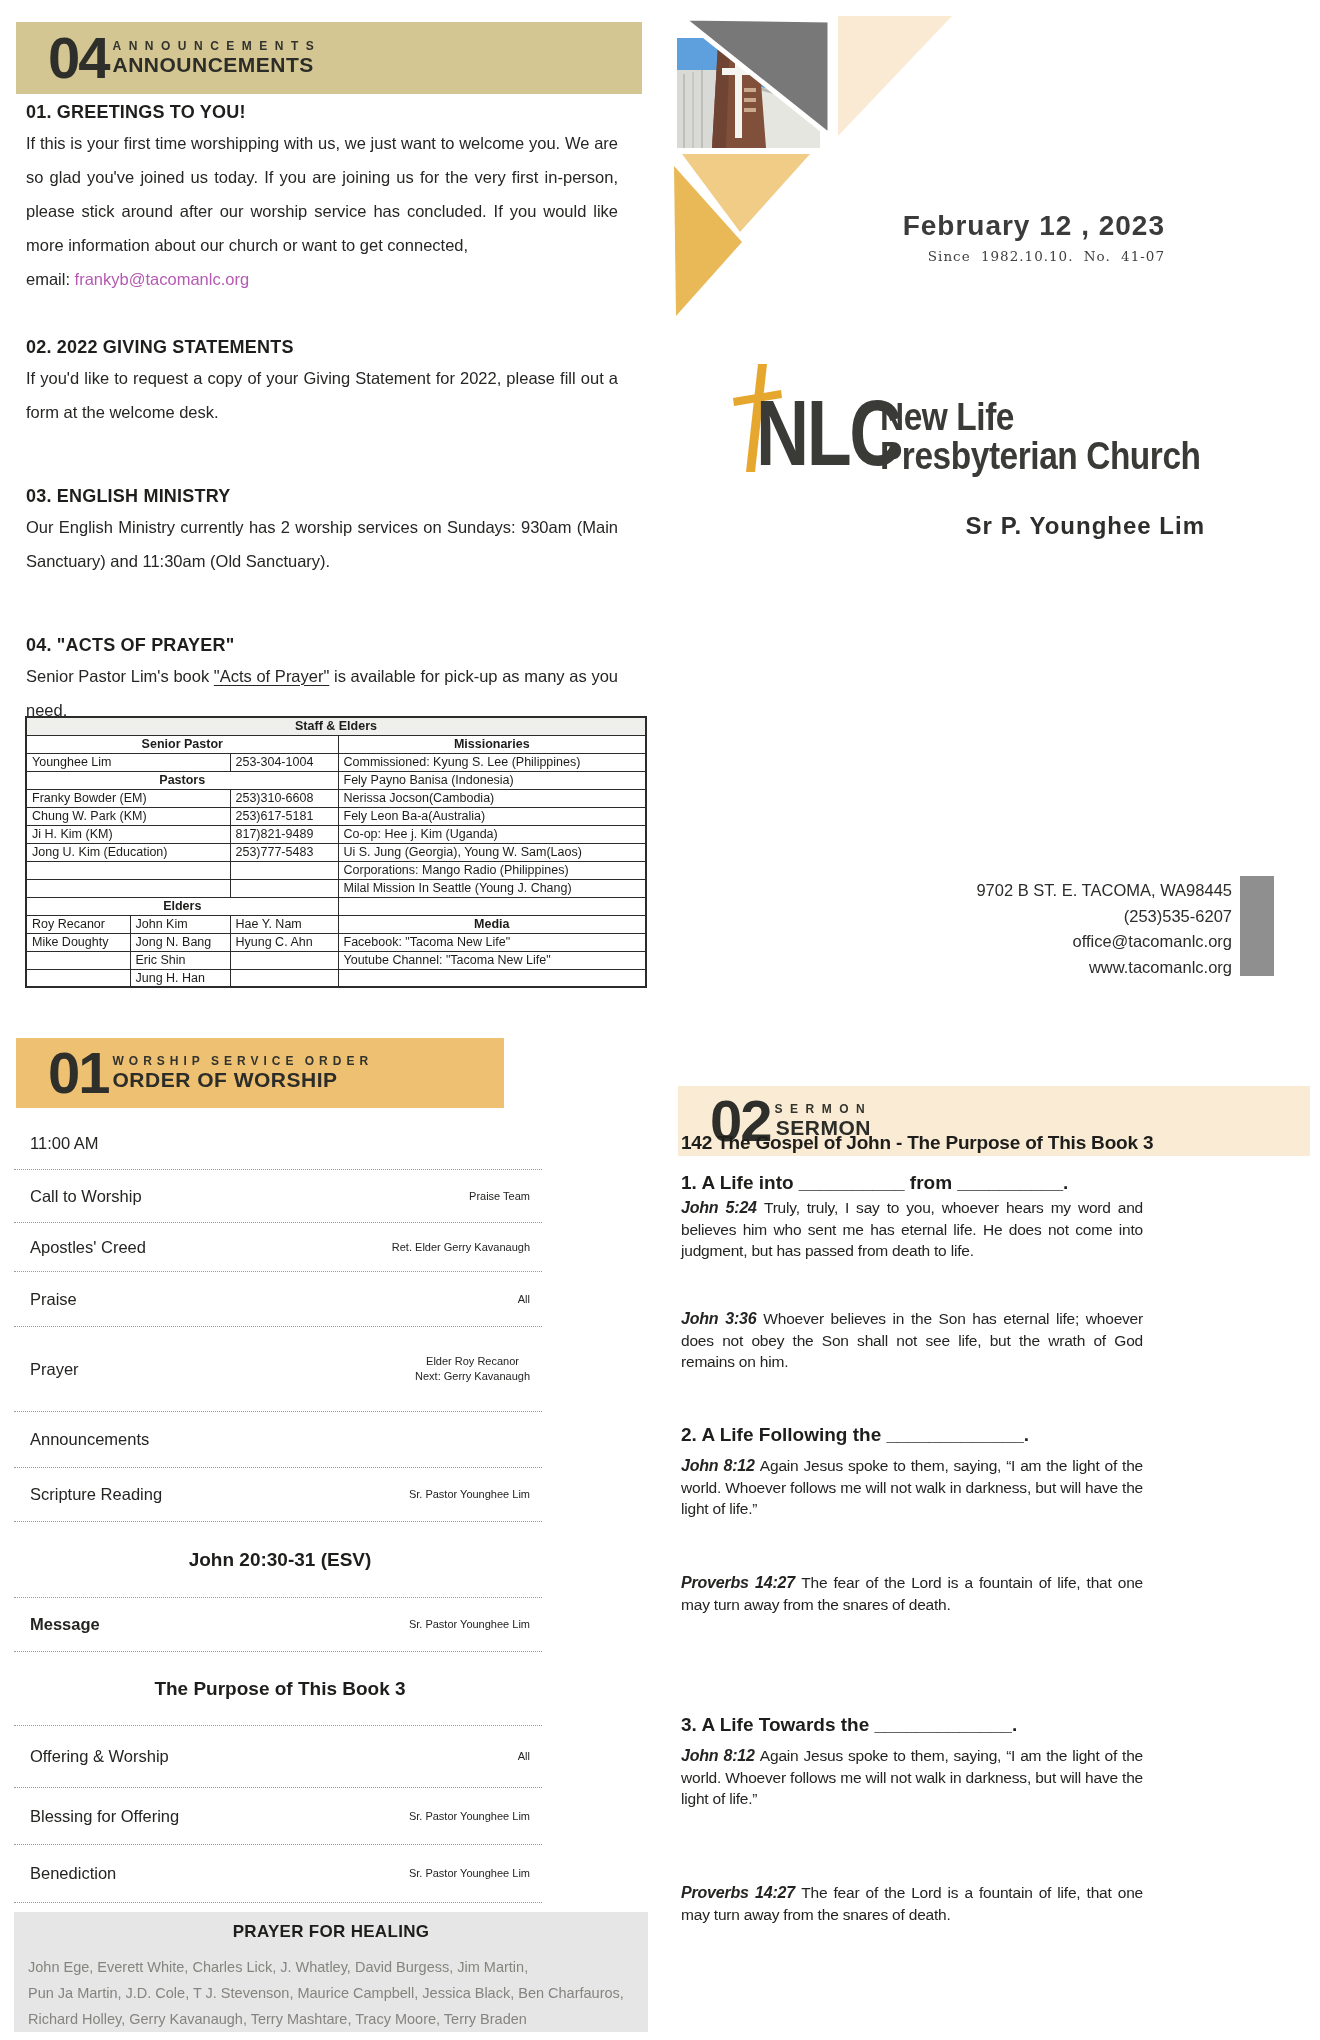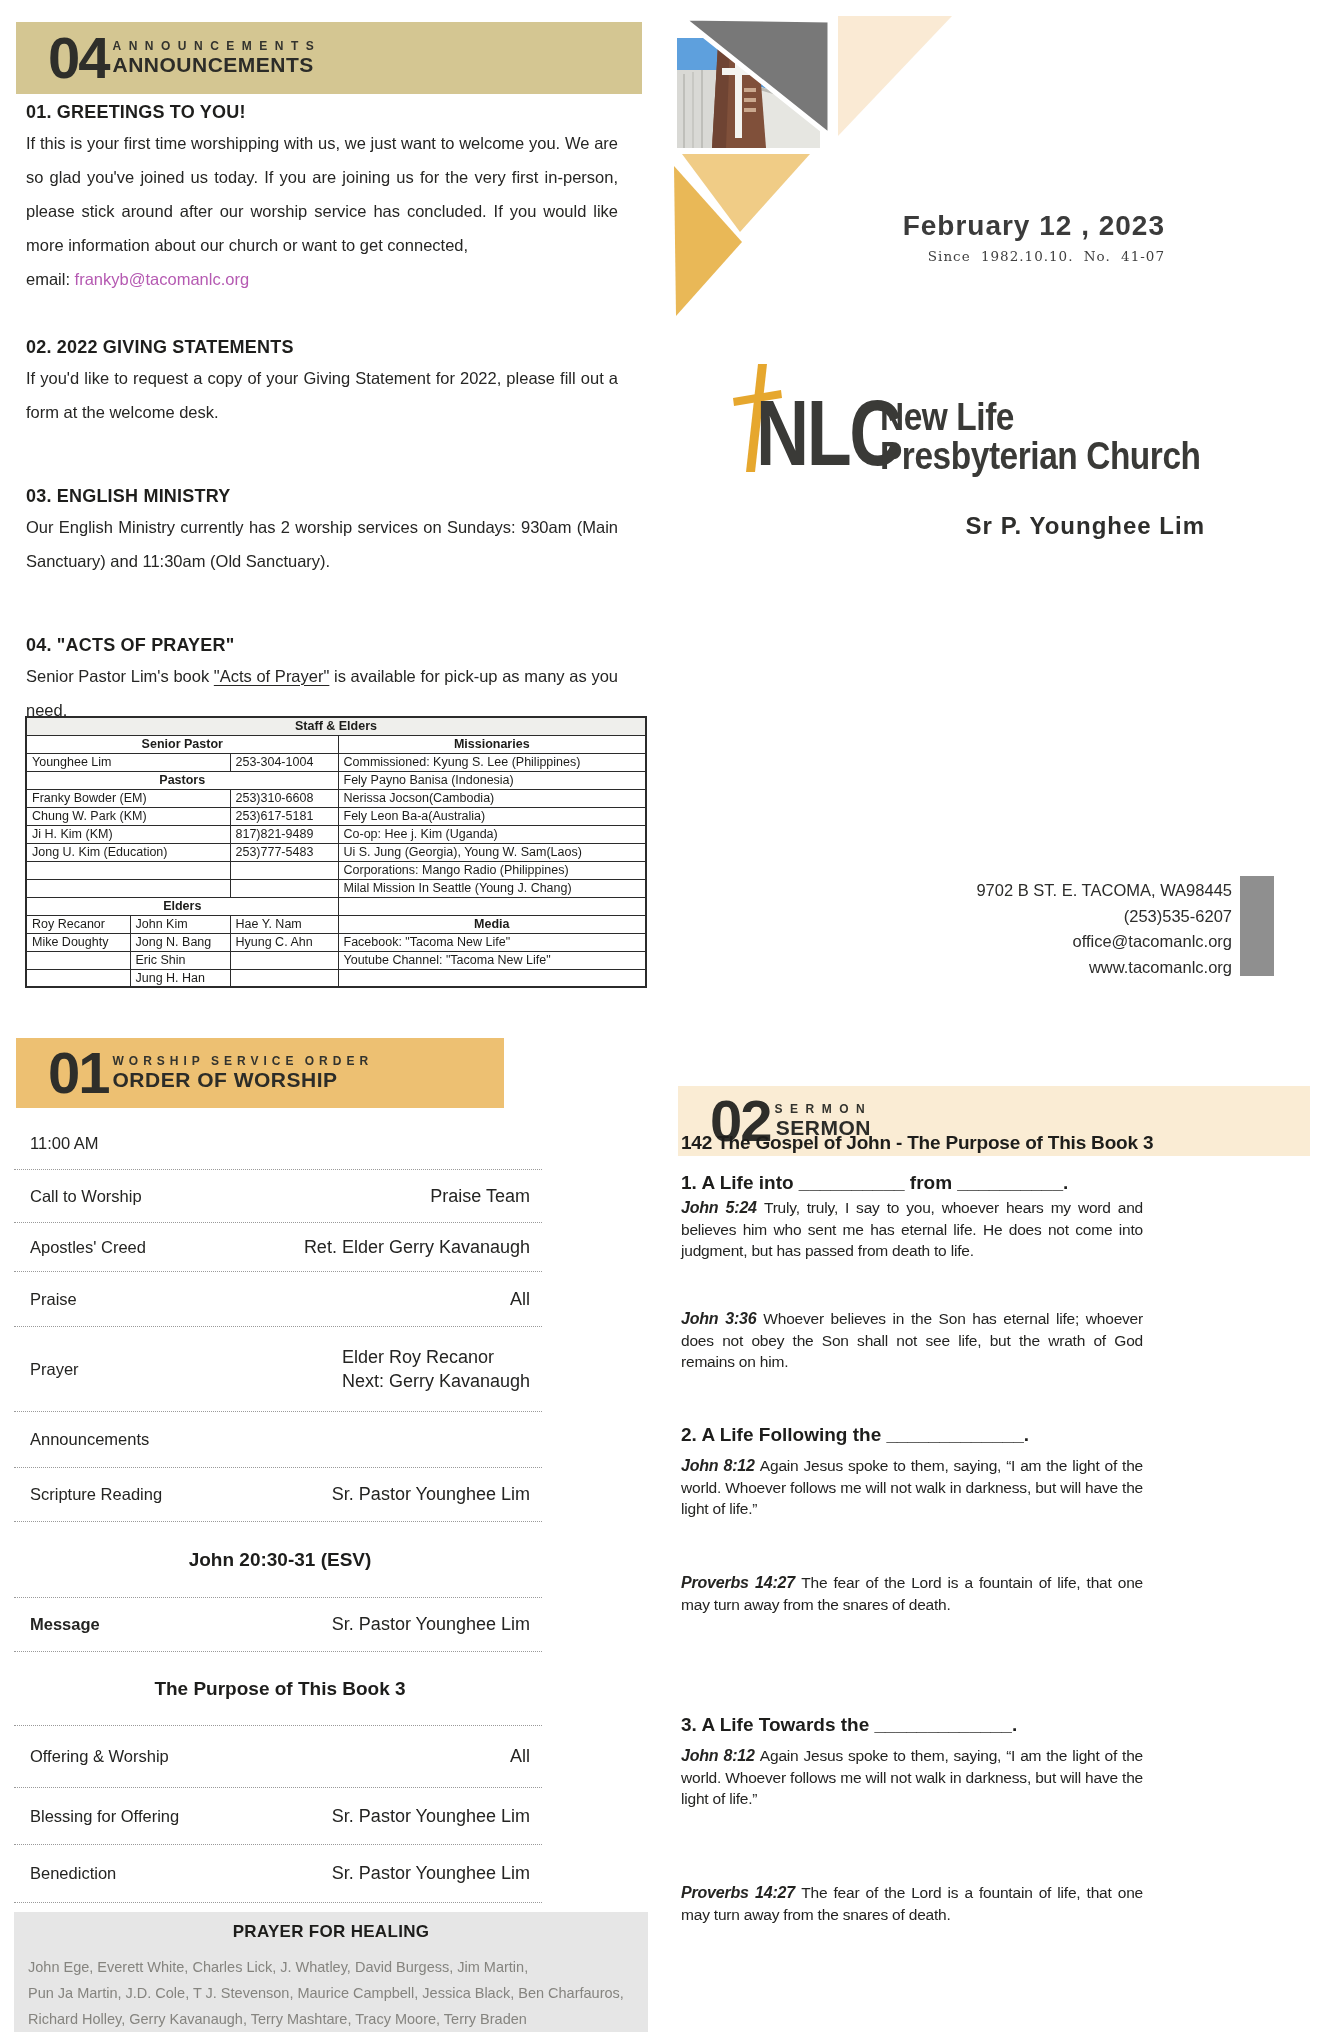--- a/index.html
+++ b/index.html
@@ -31,21 +31,21 @@
   .staff-wrap { position:absolute; left:25px; top:716px; width:622px; }
   table.staff { width:100%; border-collapse:collapse; font-size:12.5px; color:#1c1c1a; border:2px solid #2b2b2b; table-layout:fixed; }
   table.staff td { border:1px solid #2b2b2b; height:18px; padding:0 5px; white-space:nowrap; overflow:hidden; }
   table.staff td.hd { font-weight:700; text-align:center; }
   table.staff td.gray { background:#efefec;margin-left:44px; }
 
   
   .order { position:absolute; left:14px; top:1118px; width:528px; }
   .orow { display:flex; align-items:center; justify-content:space-between; border-bottom:1.5px dotted #9a9a9a; padding:0 12px 0 16px; }
   .orow .lab { font-size:16.5px; color:#242422; }
-  .orow .who { font-size:18px; color:#242422; text-align:left; line-height:1.35; }
+  .orow .who { font-size:11px; color:#242422; text-align:center; line-height:1.35; }
   .orow.center { justify-content:center; }
   .orow .ctr { font-size:19px; font-weight:700; color:#1d1d1b; }
   .orow .msg { font-weight:700; }
 
   .healing { position:absolute; left:14px; top:1912px; width:634px; height:120px; background:var(--healingBg); padding:10px 14px 0 14px; }
   .healing .ht { text-align:center; font-size:17px; font-weight:700; color:#1d1d1b; margin-bottom:13px; letter-spacing:0.3px; }
   .healing .hn { font-size:14.5px; color:var(--healingText); line-height:1.78; }
 
   
   .collage { position:absolute; left:660px; top:8px; }

